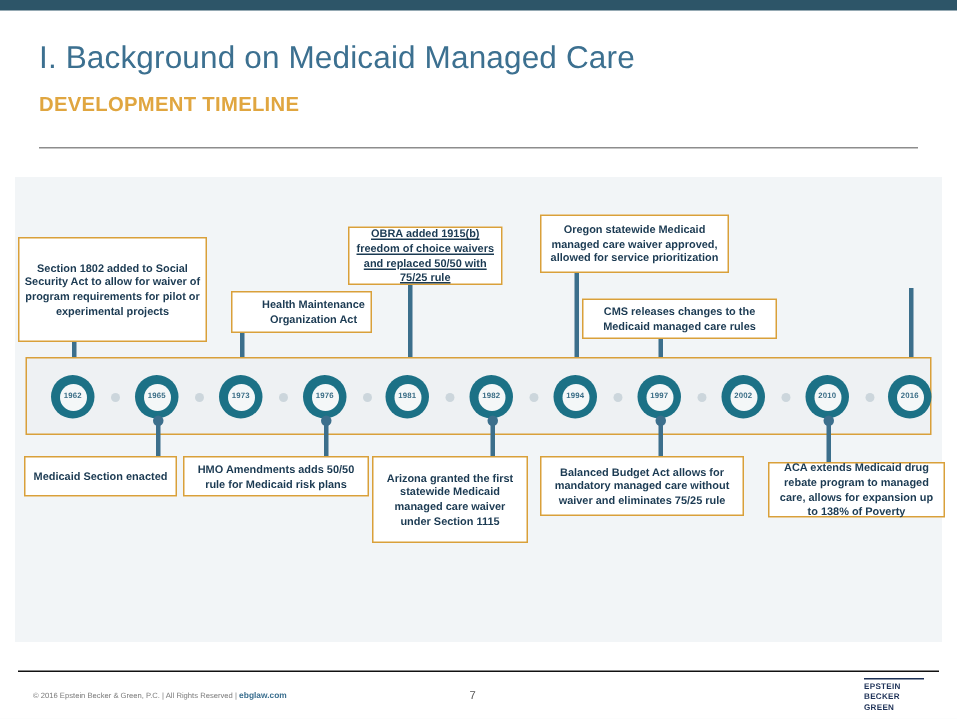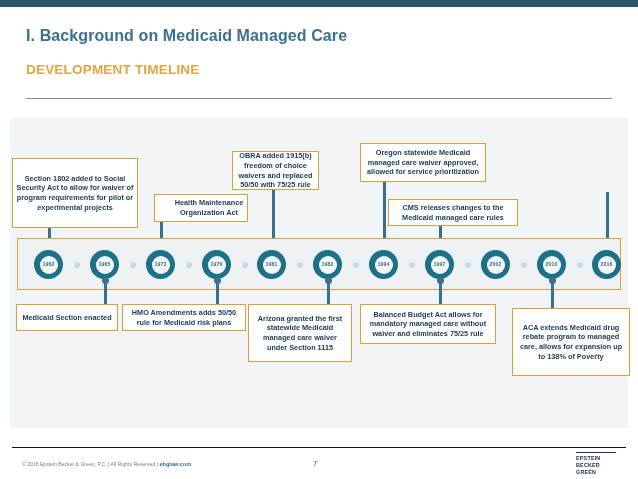--- a/index.html
+++ b/index.html
@@ -11,21 +11,21 @@
     position:relative;
   }
   .slide{position:relative;width:638px;height:479px;background:#fff;}
 
   
   .topbar{position:absolute;left:0;top:0;width:638px;height:7px;background:#2d5568;}
 
   
   .title{
     position:absolute;left:26px;top:27px;
-    font-size:16px;color:#3c7090;font-weight:700;letter-spacing:0.1px;
+    font-size:21px;color:#3c7090;font-weight:400;letter-spacing:0.1px;
     white-space:nowrap;
   }
   .subtitle{
     position:absolute;left:26px;top:62px;
     font-size:13.5px;color:#e0a640;font-weight:bold;letter-spacing:0.2px;
     white-space:nowrap;
   }
   .rule{position:absolute;left:26px;top:98px;width:586px;height:1px;background:#8d8d8d;}
 
   
@@ -100,21 +100,21 @@
   <div class="title">I. Background on Medicaid Managed Care</div>
   <div class="subtitle">DEVELOPMENT TIMELINE</div>
   <div class="rule"></div>
 
   <div class="panel"></div>
 
   <div class="box" style="left:12px;top:158px;width:126px;height:70px;">Section 1802 added to Social Security Act to allow for waiver of program requirements for pilot or experimental projects</div>
 
   <div class="box" style="left:154px;top:194px;width:94px;height:28px;padding-left:19px;">Health Maintenance Organization Act</div>
 
-  <div class="box" style="left:232px;top:151px;width:87px;height:39px;">OBRA added 1915(b) freedom of choice waivers and replaced 50/50 with 75/25 rule</div>
+  <div class="box" style="left:232px;top:151px;width:103px;height:39px;text-decoration:underline;">OBRA added 1915(b) freedom of choice waivers and replaced 50/50 with 75/25 rule</div>
 
   <div class="box" style="left:388px;top:199px;width:130px;height:27px;">CMS releases changes to the Medicaid managed care rules</div>
 
   <div class="box" style="left:360px;top:143px;width:126px;height:39px;">Oregon statewide Medicaid managed care waiver approved, allowed for service prioritization</div>
 
 
   <div class="stem" style="left:48px;top:228px;height:28px;"></div>
   <div class="stemcap" style="left:46px;top:251px;"></div>
 
   <div class="stem" style="left:160px;top:222px;height:34px;"></div>
@@ -226,21 +226,21 @@
   <div class="stem" style="left:551px;top:280px;height:28px;"></div>
 
   <div class="box" style="left:16px;top:304px;width:102px;height:27px;">Medicaid Section enacted</div>
 
   <div class="box" style="left:122px;top:304px;width:124px;height:27px;">HMO Amendments adds 50/50 rule for Medicaid risk plans</div>
 
   <div class="box" style="left:248px;top:304px;width:104px;height:58px;">Arizona granted the first statewide Medicaid managed care waiver under Section 1115</div>
 
   <div class="box" style="left:360px;top:304px;width:136px;height:40px;">Balanced Budget Act allows for mandatory managed care without waiver and eliminates 75/25 rule</div>
 
-  <div class="box" style="left:512px;top:308px;width:118px;height:68px;">ACA extends Medicaid drug rebate program to managed care, allows for expansion up to 138% of Poverty</div>
+  <div class="box" style="left:512px;top:308px;width:118px;height:37px;">ACA extends Medicaid drug rebate program to managed care, allows for expansion up to 138% of Poverty</div>
 
   <div class="foot-rule"></div>
   <div class="foot-left">
     <span>© 2016 Epstein Becker &amp; Green, P.C.  |  All Rights Reserved  |  </span><b>ebglaw.com</b>
   </div>
   <div class="foot-page">7</div>
   <div class="logo">
     <div class="lrule"></div>
     <div>EPSTEIN</div>
     <div>BECKER</div>

